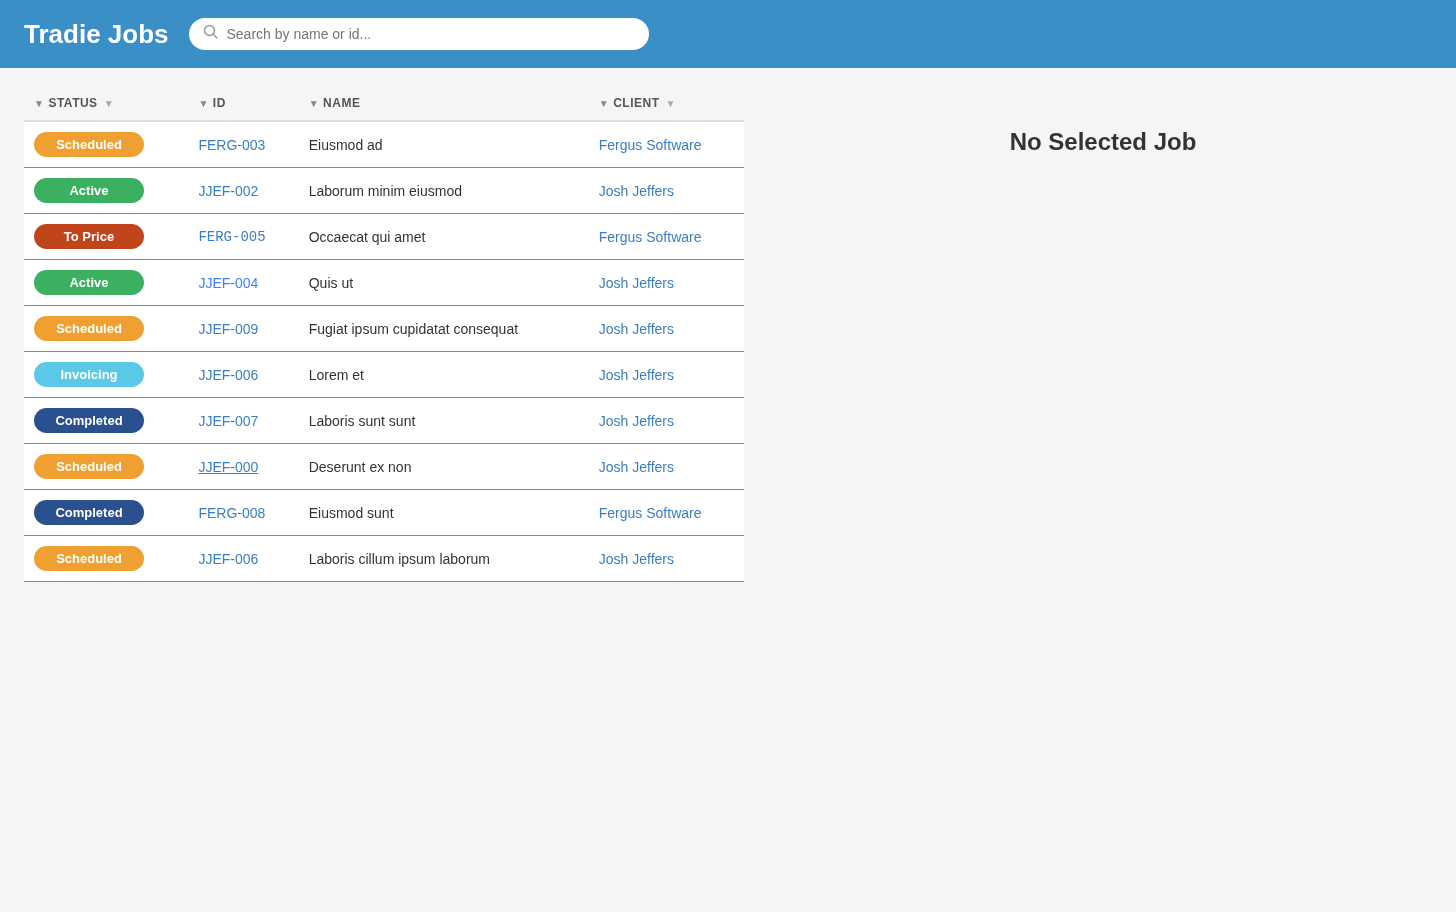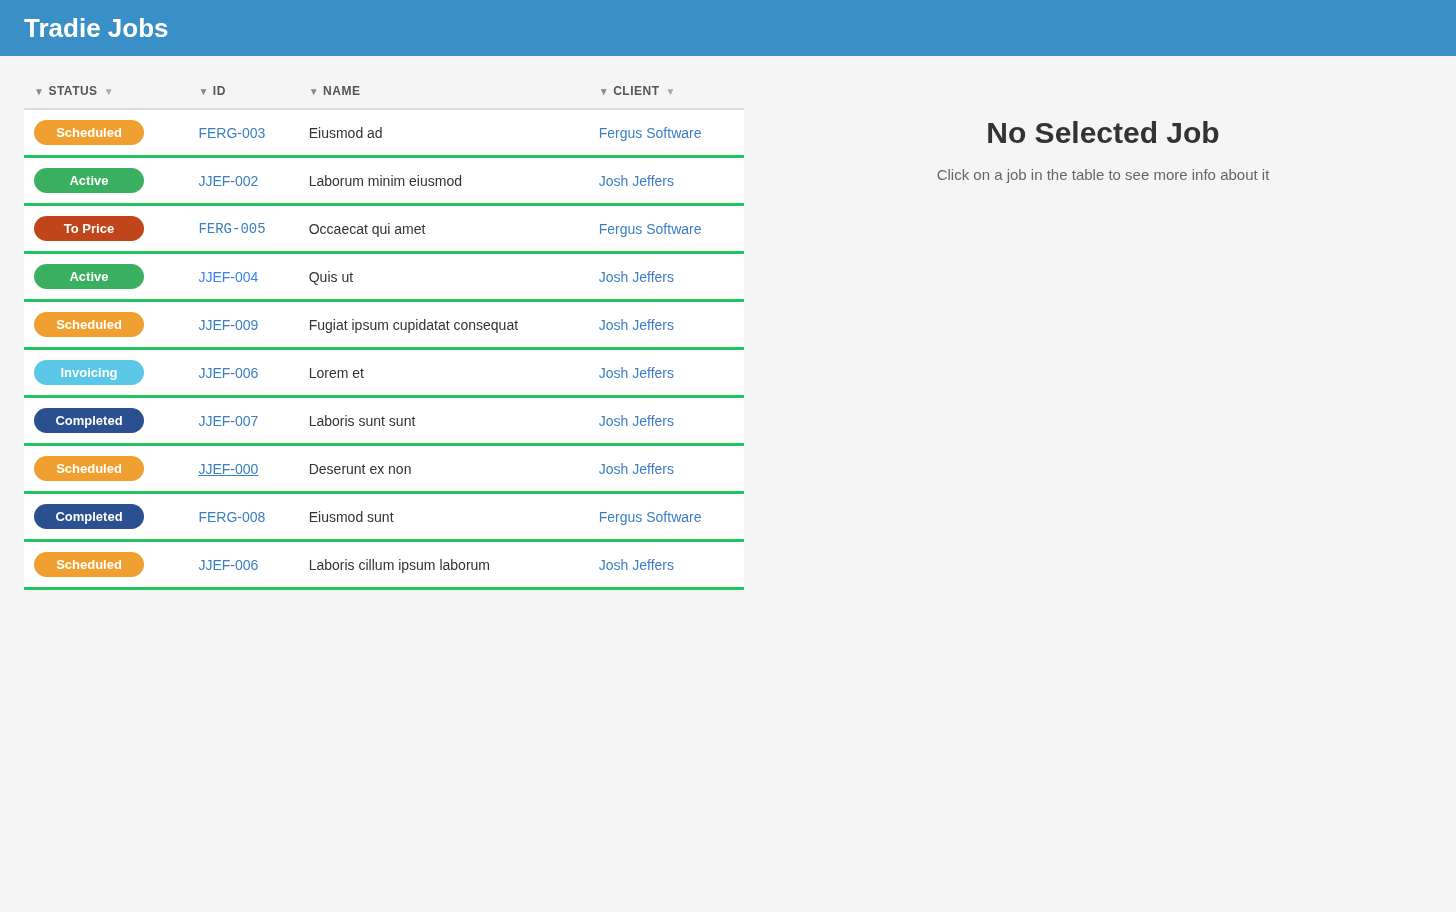--- a/index.html
+++ b/index.html
@@ -4,21 +4,21 @@
   <style>
     * { box-sizing: border-box; margin: 0; padding: 0; }
     body { font-family: Arial, sans-serif; background: #f5f5f5; }
 
     
     .header {
       background: #3a8fc7;
       display: flex;
       align-items: center;
       padding: 0 24px;
-      height: 56px;
+      height: 68px;
       gap: 20px;
     }
     .header-title {
       color: #fff;
       font-size: 26px;
       font-weight: bold;
       white-space: nowrap;
     }
     .search-wrapper {
       display: flex;
@@ -84,21 +84,21 @@
     thead th .sort-icon {
       font-size: 10px;
       color: #888;
     }
     thead th .filter-icon {
       font-size: 10px;
       color: #aaa;
       margin-left: 2px;
     }
     tbody tr {
-      border-bottom: 3px solid #22c55e;
+      border-bottom: 1px solid #22c55e;
       background: #fff;
       cursor: pointer;
     }
     tbody td {
       padding: 10px 10px;
       font-size: 14px;
       color: #333;
     }
     .status-badge {
       display: inline-block;
@@ -116,36 +116,45 @@
     .badge-invoicing { background: #5bc8e8; }
     .badge-completed { background: #2a5090; }
 
     
     .detail-panel {
       flex: 1;
       text-align: center;
       padding: 40px 20px 20px 20px;
     }
     .detail-title {
-      font-size: 30px;
+      font-size: 24px;
       font-weight: bold;
       color: #333;
       margin-bottom: 14px;
     }
     .detail-subtitle {
       font-size: 15px;
       color: #666;
       line-height: 1.5;
     }
   </style>
 </head>
 <body>
 
 <header class="header">
   <span class="header-title">Tradie Jobs</span>
+  <div class="search-wrapper">
+    <span class="search-icon-svg">
+      <svg width="16" height="16" viewBox="0 0 16 16" fill="none" xmlns="http://www.w3.org/2000/svg">
+        <circle cx="6.5" cy="6.5" r="5" stroke="#999" stroke-width="1.5"></circle>
+        <line x1="10.5" y1="10.5" x2="14" y2="14" stroke="#999" stroke-width="1.5" stroke-linecap="round"></line>
+      </svg>
+    </span>
+    <input class="search-input" type="text" placeholder="Search by name or id..." style="">
+  </div>
 </header>
 
 <div class="main">
 
   <div class="table-section">
     <table>
       <thead>
         <tr>
           <th>
             <div class="th-inner">
@@ -236,16 +245,15 @@
             <td style="color: rgb(58, 127, 193);">JJEF-006</td>
             <td>Laboris cillum ipsum laborum</td>
             <td style="color: rgb(58, 127, 193);">Josh Jeffers</td>
           </tr>
         </tbody>
     </table>
   </div>
 
   <div class="detail-panel">
     <div class="detail-title">No Selected Job</div>
-    <div class="detail-subtitle">Click on a job in the table to see more info about it</div>
   </div>
 
 </div>
 
 </body></html>

